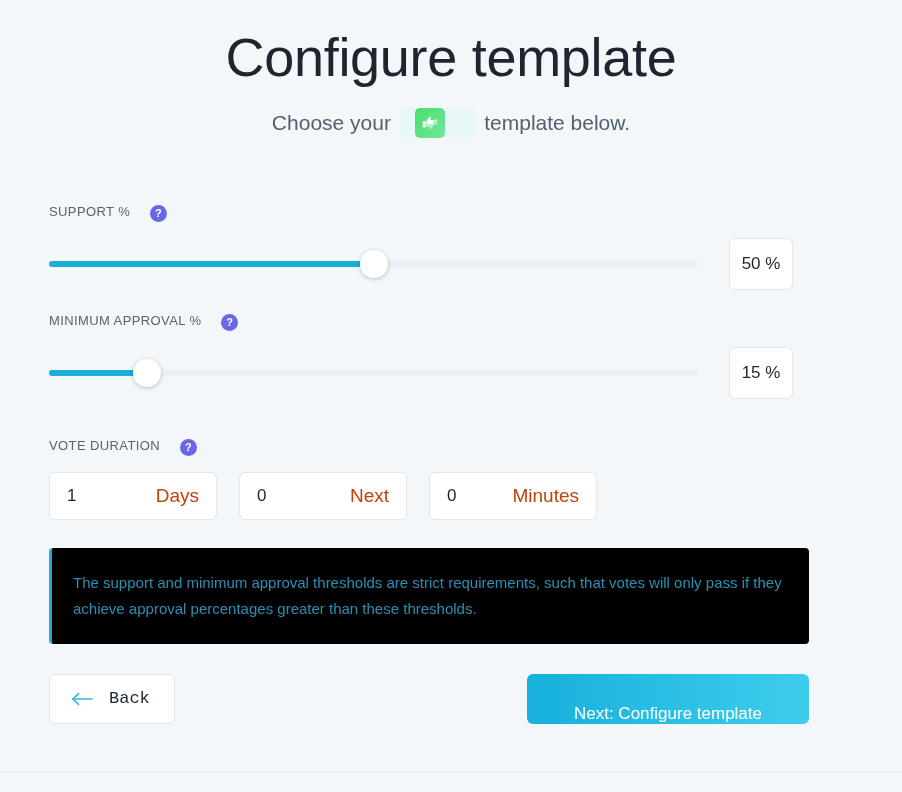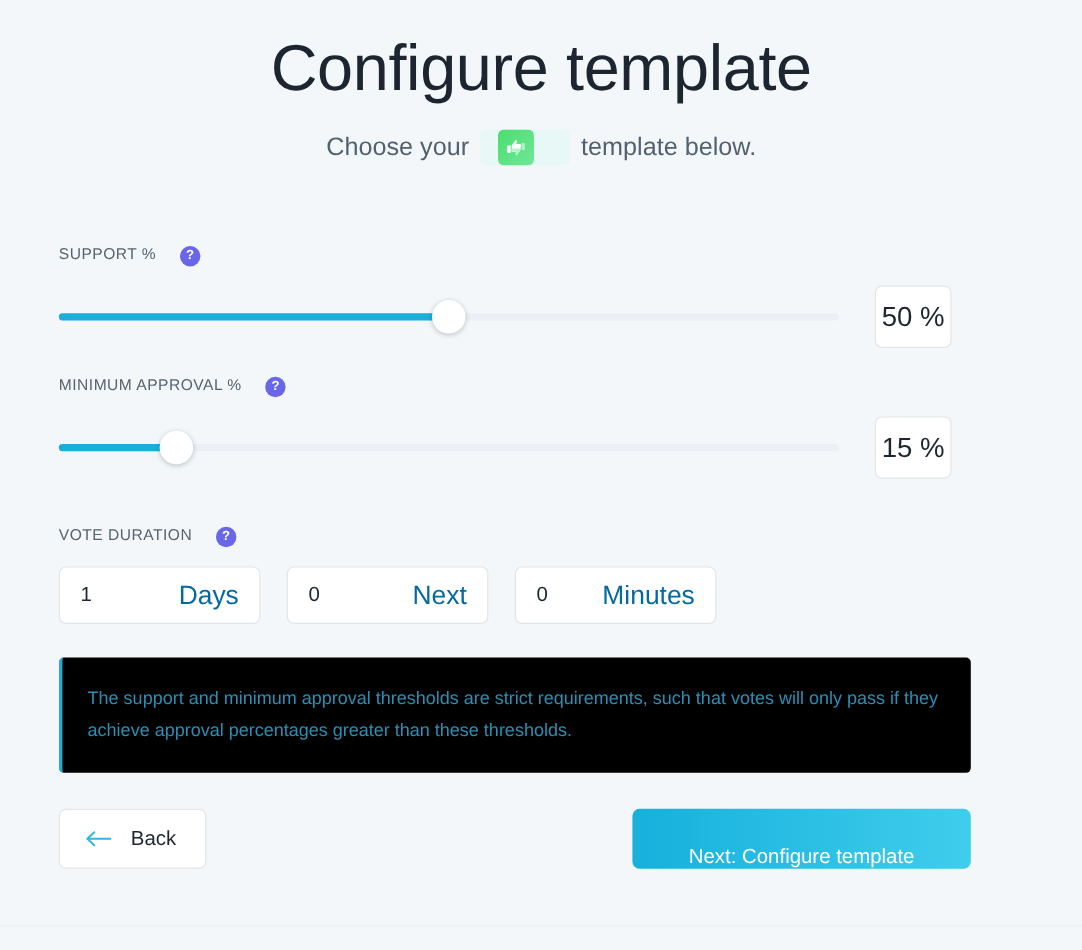--- a/index.html
+++ b/index.html
@@ -153,21 +153,21 @@
   .value-box {
     width: 64px;
     height: 52px;
     margin-left: 30px;
     background: #ffffff;
     border: 1px solid #e1e6ea;
     border-radius: 6px;
     display: flex;
     align-items: center;
     justify-content: center;
-    font-size: 23px;
+    font-size: 17px;
     color: #1c2530;
     box-sizing: border-box;
     flex: none;
   }
 
   .field-group { margin-bottom: 24px; }
   .field-group.second { margin-top: 22px; }
 
   
   .duration-row {
@@ -186,22 +186,22 @@
     justify-content: space-between;
     padding: 0 17px;
     box-sizing: border-box;
     cursor: text;
   }
   .duration-value {
     font-size: 17px;
     color: #1c2530;
   }
   .duration-unit {
-    font-size: 22px;
-    color: #0369a1;
+    font-size: 19px;
+    color: #c2410c;
   }
 
   
   .info-box {
     margin-top: 28px;
     width: 760px;
     background: #000000;
     border-left: 3px solid #2aa9cf;
     border-radius: 4px;
     padding: 22px 24px 22px 21px;
@@ -228,20 +228,21 @@
     gap: 16px;
     height: 50px;
     padding: 0 24px 0 21px;
     background: #ffffff;
     border: 1px solid #e1e6ea;
     border-radius: 6px;
     font-size: 17px;
     color: #1c2530;
     cursor: pointer;
     box-sizing: border-box;
+    font-family: Liberation Mono, monospace;
   }
   .back-arrow { display: inline-flex; align-items: center; flex: none; }
   .btn-next {
     display: inline-flex;
     align-items: flex-end;
     justify-content: center;
     height: 50px;
     min-width: 282px;
     padding: 0 26px;
     border: none;

